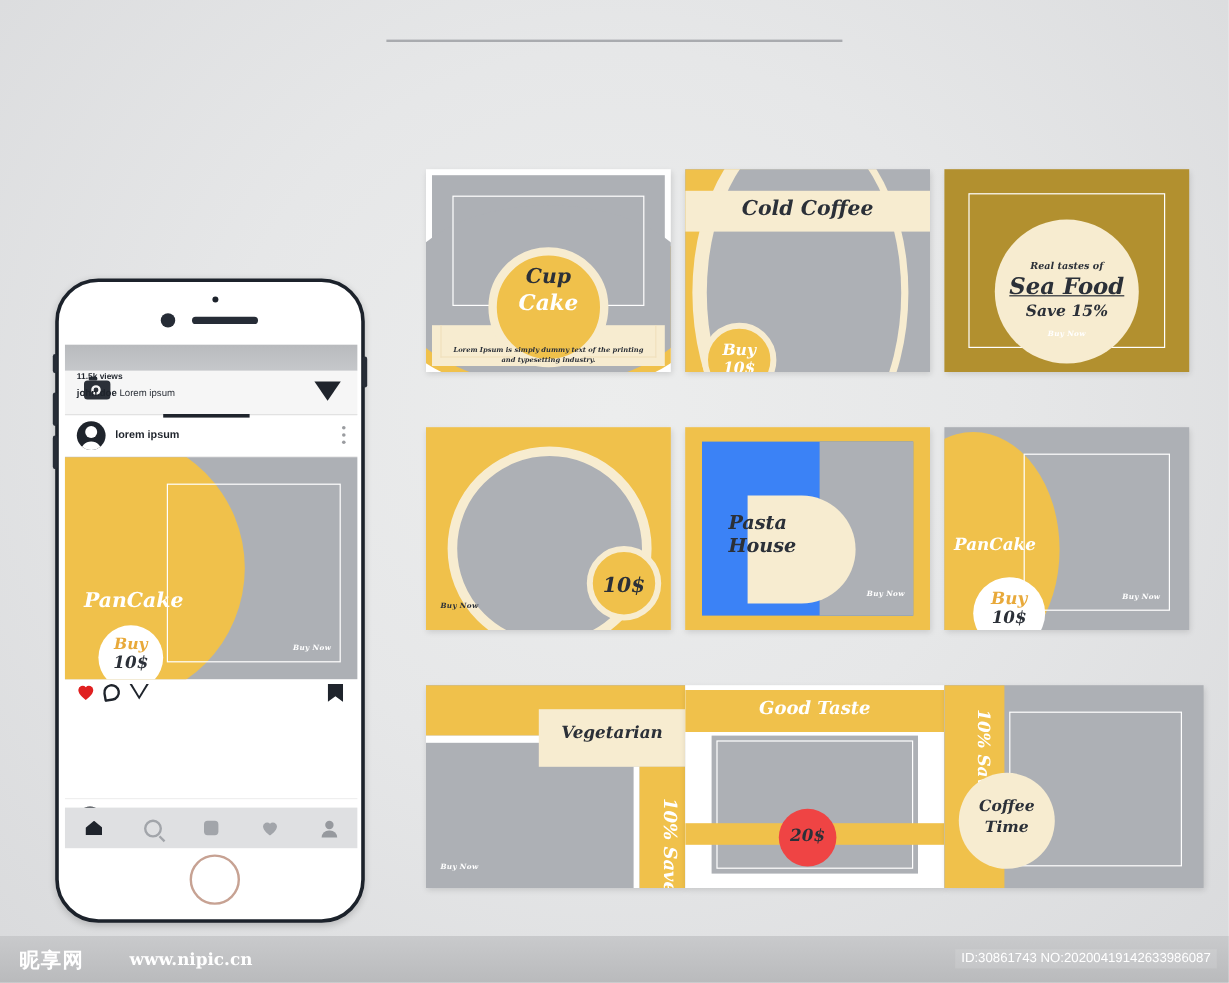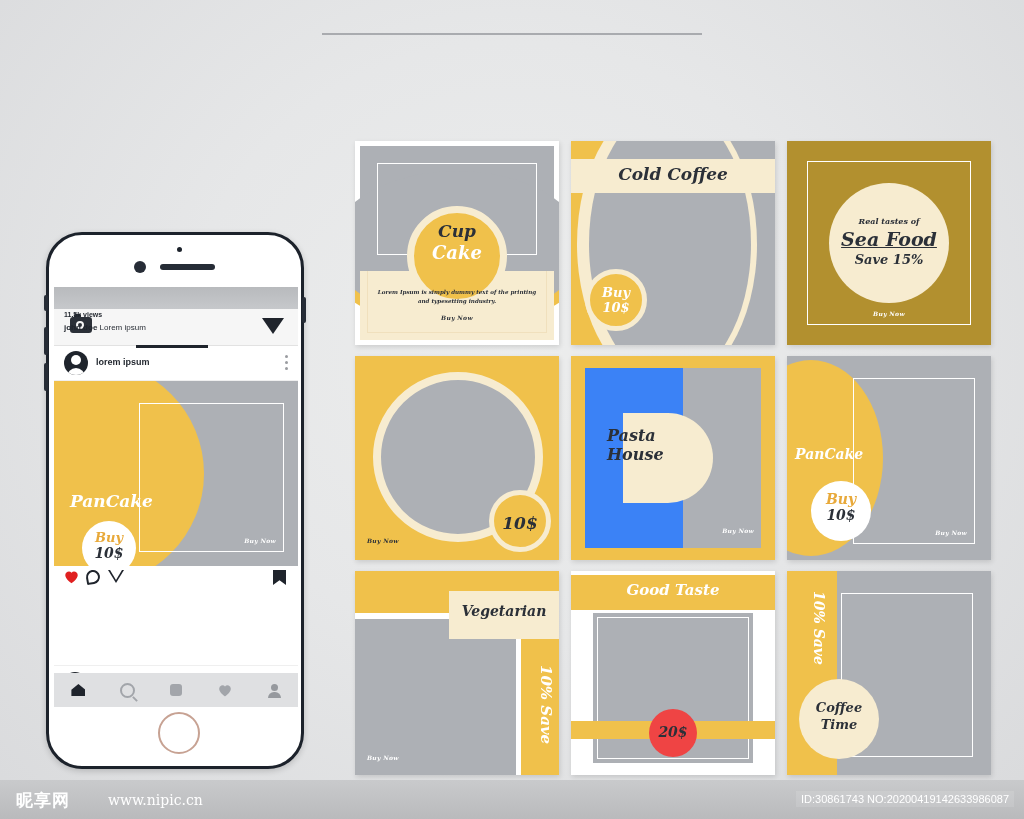--- a/index.html
+++ b/index.html
@@ -87,23 +87,23 @@
   #nav-search{width:11px;height:11px;border:2px solid #a2a5aa;border-radius:50%;position:relative;}
   #nav-search:after{content:"";position:absolute;right:-5px;bottom:-4px;width:6px;height:2px;background:#a2a5aa;transform:rotate(45deg);}
   #nav-square{width:12px;height:12px;background:#a2a5aa;border-radius:3px;}
   #nav-heart{width:14px;height:13px;}
   #nav-profile{width:12px;height:13px;position:relative;}
   #nav-profile:before{content:"";position:absolute;left:3px;top:0;width:7px;height:7px;border-radius:50%;background:#96999e;}
   #nav-profile:after{content:"";position:absolute;left:0;top:8px;width:13px;height:6px;border-radius:7px 7px 0 0;background:#96999e;}
 
   
   #grid{position:absolute;left:355px;top:141px;width:636px;height:634px;}
-  .cell{position:absolute;width:204px;height:204px;overflow:hidden;box-shadow:1px 2px 5px rgba(0,0,0,.13);}
+  .cell{position:absolute;width:204px;height:169px;overflow:hidden;box-shadow:1px 2px 5px rgba(0,0,0,.13);}
   .c0{left:0;}   .c1{left:216px;} .c2{left:432px;}
-  .r0{top:0;}    .r1{top:215px;}  .r2{top:430px;}
+  .r0{top:0;}    .r1{top:215px;}  .r2{top:430px;padding-left:12px;}
 
   .buynow{font-size:6px;letter-spacing:.3px;}
 
   
   #b1{background:#fff;}
   #b1-gray{position:absolute;left:5px;top:5px;right:5px;height:130px;background:#adb0b5;}
   #b1-frame{position:absolute;left:22px;top:22px;right:22px;height:90px;border:1.3px solid #fff;}
   #b1-arc{position:absolute;left:-32px;top:38px;width:268px;height:150px;border-radius:50%;background:#f0c14b;}
   #b1-arc2{position:absolute;left:-24px;top:30px;width:252px;height:150px;border-radius:50%;background:#adb0b5;}
   #b1-panel{position:absolute;left:5px;top:130px;right:5px;bottom:5px;background:#f7ecd0;}
@@ -184,21 +184,21 @@
   #b9{background:#adb0b5;}
   #b9-ybar{position:absolute;left:0;top:0;bottom:0;width:50px;background:#f0c14b;}
   #b9-vsave{position:absolute;left:10px;top:20px;height:86px;width:30px;color:#fff;font-size:14px;writing-mode:vertical-rl;}
   #b9-frame{position:absolute;left:54px;top:22px;right:18px;bottom:18px;border:1.3px solid #fff;}
   #b9-circle{position:absolute;left:12px;bottom:16px;width:80px;height:80px;border-radius:50%;background:#f7ecd0;text-align:center;}
   #b9-circle .t{font-size:13px;color:#2b3038;margin-top:20px;line-height:17px;}
 
   
   #watermark{position:absolute;left:0;bottom:0;width:100%;height:39px;background:linear-gradient(180deg,#c9cacc 0%,#b9babc 100%);}
   #wm-logo{position:absolute;left:16px;top:9px;font-size:17px;font-weight:bold;color:#fff;letter-spacing:1px;font-family:"DejaVu Sans", sans-serif;}
-  #wm-url{position:absolute;left:108px;top:12px;font-size:14px;color:#fff;font-family:"DejaVu Serif", serif;}
+  #wm-url{position:absolute;left:108px;top:12px;font-size:14px;color:#fff;font-family:"DejaVu Serif", serif;font-weight:bold;}
   #wm-id{position:absolute;right:10px;top:11px;font-size:11px;color:#fff;background:rgba(255,255,255,.12);padding:2px 5px;}
 </style>
 </head>
 <body>
 
 <div id="title-block">
   <div id="title-rule"></div>
 </div>
 
 <div id="phone">

